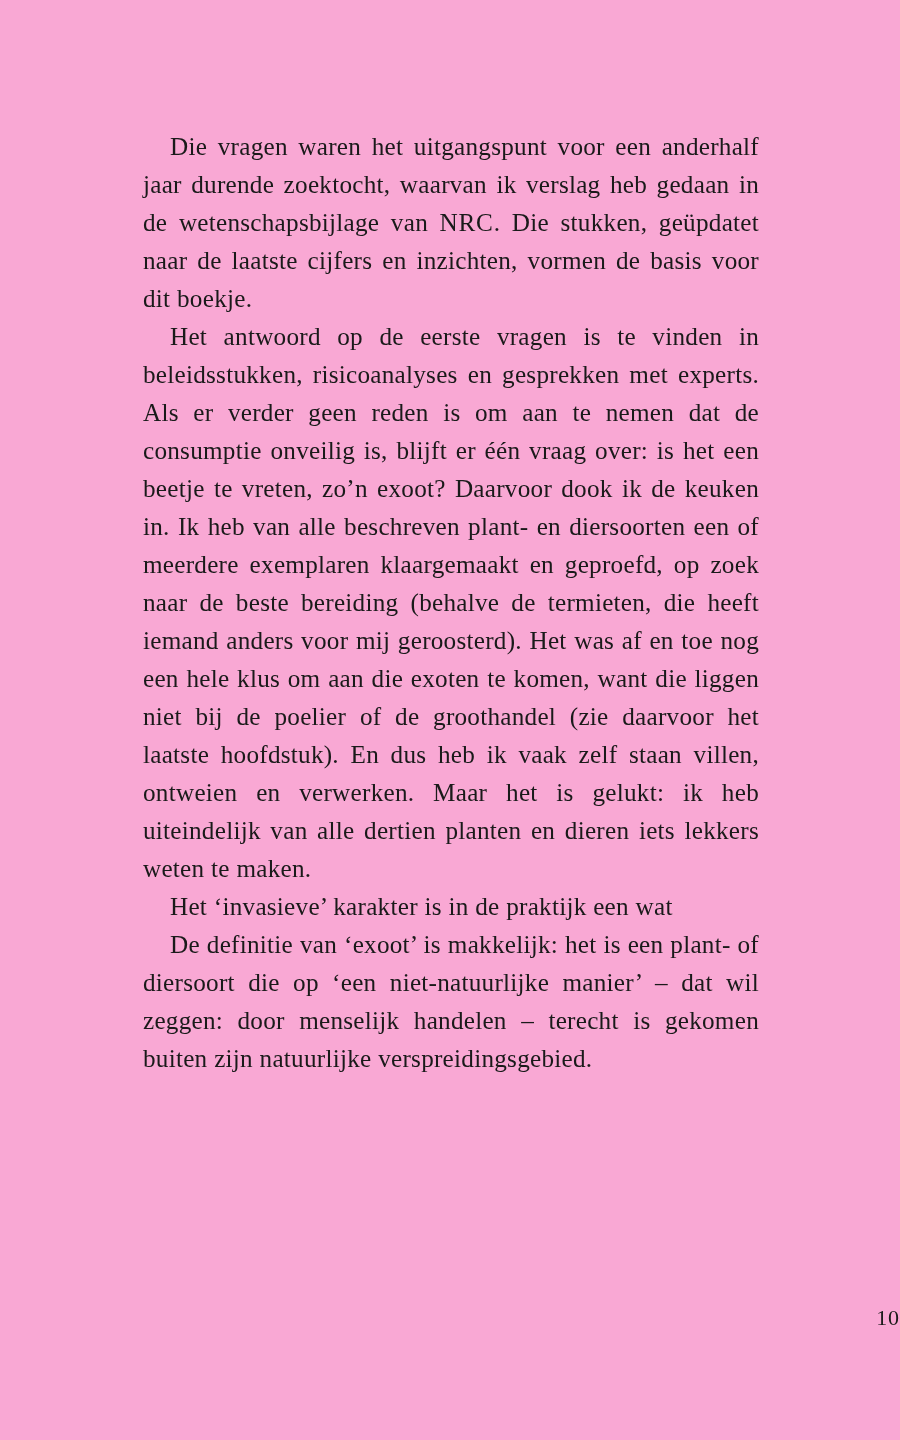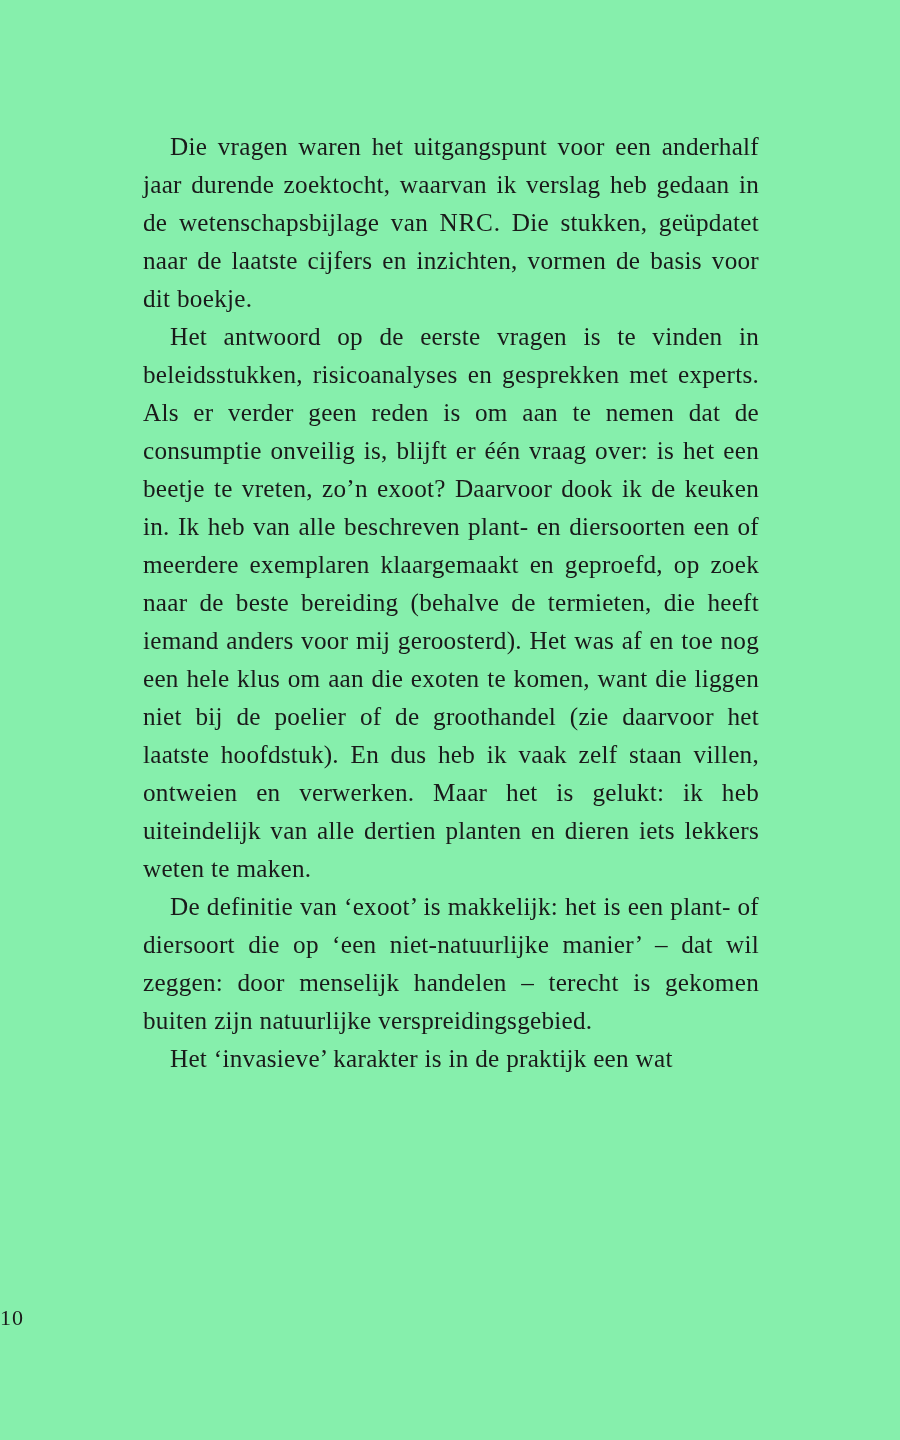--- a/index.html
+++ b/index.html
@@ -12,21 +12,21 @@
   body {
     font-family: "Liberation Serif", "DejaVu Serif", serif;
     color: #1a1a1a;
   }
 
   .page {
     position: relative;
     width: 900px;
     height: 1440px;
     margin: 0 auto;
-    background: #86efac;
+    background: #f9a8d4;
     overflow: hidden;
     box-sizing: border-box;
   }
 
   .text-column {
     position: absolute;
     left: 143px;
     top: 128px;
     width: 616px;
   }
@@ -56,42 +56,42 @@
     font-variant: small-caps;
     font-feature-settings: "smcp" 1;
     letter-spacing: 0.03em;
   }
 
   .folio {
     position: absolute;
     left: 0;
     right: 0;
     top: 1303px;
-    text-align: left;
+    text-align: right;
     font-size: 22px;
     line-height: 30px;
     color: #1a1a1a;
     font-variant-numeric: oldstyle-nums;
     font-feature-settings: "onum" 1;
     letter-spacing: 0.04em;
   }
 </style>
 </head>
 <body>
 
 <div class="page">
 
   <div class="text-column">
 
     <p class="body-paragraph"><span>Die vragen waren het uitgangspunt voor een anderhalf jaar durende zoektocht, waarvan ik verslag heb gedaan in de wetenschapsbijlage van </span><span class="smallcaps">NRC</span><span>. Die stukken, geüpdatet naar de laatste cijfers en inzichten, vormen de basis voor dit boekje.</span></p>
 
     <p class="body-paragraph">Het antwoord op de eerste vragen is te vinden in beleidsstukken, risicoanalyses en gesprekken met experts. Als er verder geen reden is om aan te nemen dat de consumptie onveilig is, blijft er één vraag over: is het een beetje te vreten, zo’n exoot? Daarvoor dook ik de keuken in. Ik heb van alle beschreven plant- en diersoorten een of meerdere exemplaren klaargemaakt en geproefd, op zoek naar de beste bereiding (behalve de termieten, die heeft iemand anders voor mij geroosterd). Het was af en toe nog een hele klus om aan die exoten te komen, want die liggen niet bij de poelier of de groothandel (zie daarvoor het laatste hoofdstuk). En dus heb ik vaak zelf staan villen, ontweien en verwerken. Maar het is gelukt: ik heb uiteindelijk van alle dertien planten en dieren iets lekkers weten te maken.</p>
 
 
+    <p class="body-paragraph">Het ‘invasieve’ karakter is in de praktijk een wat</p>
+
     <p class="body-paragraph">De definitie van ‘exoot’ is makkelijk: het is een plant- of diersoort die op ‘een niet-natuurlijke manier’ – dat wil zeggen: door menselijk handelen – terecht is gekomen buiten zijn natuurlijke verspreidingsgebied.</p>
-
-    <p class="body-paragraph">Het ‘invasieve’ karakter is in de praktijk een wat</p>
 
   </div>
 
   <div class="folio">10</div>
 
 </div>
 
 </body></html>

